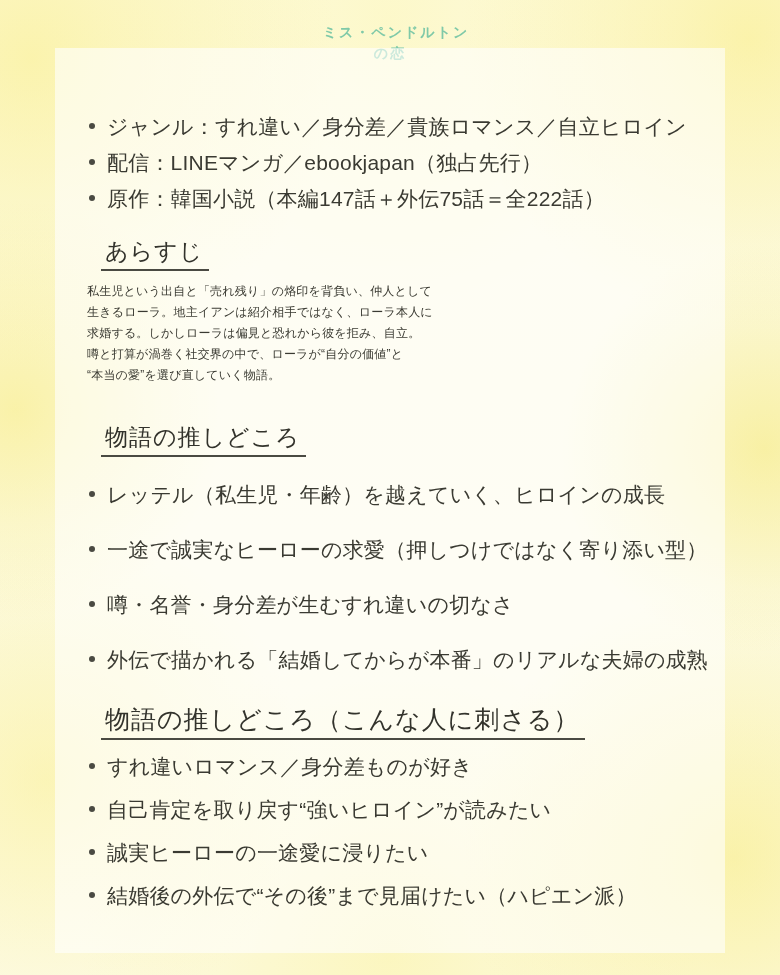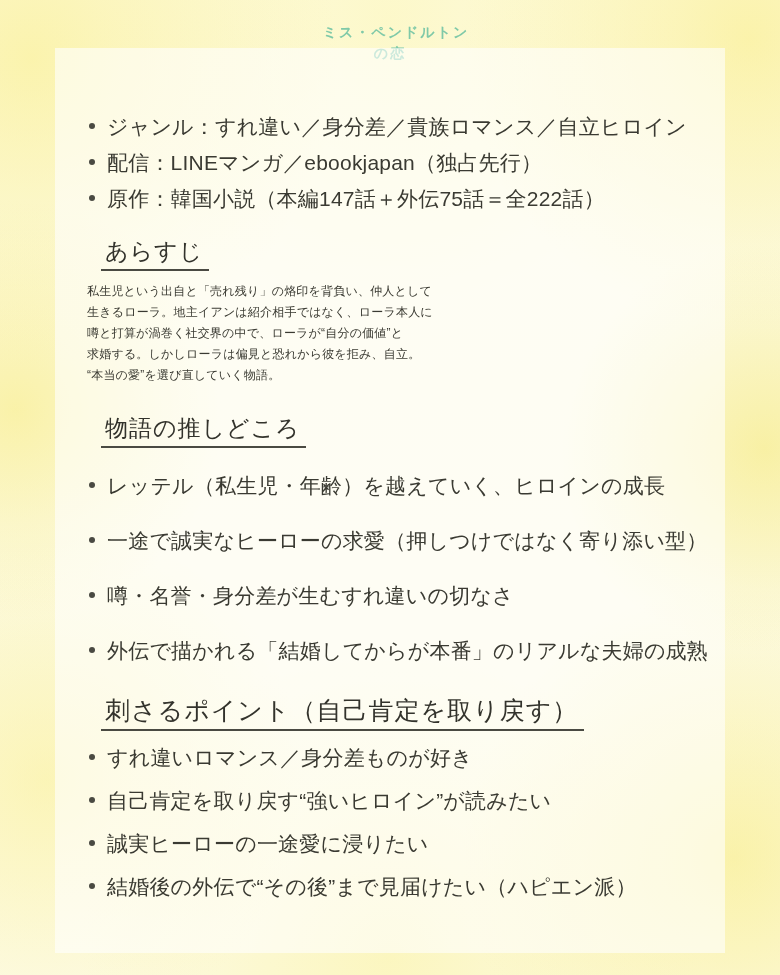--- a/index.html
+++ b/index.html
@@ -98,21 +98,21 @@
   }
   .heading-wrap {
     margin: 20px 0 10px 16px;
   }
   .para {
     font-size: 12px;
     line-height: 1.76;
     margin: 0 0 0 2px;
     letter-spacing: 0.2px;
   }
-  .block-2 .heading-wrap { margin-top: 26px; }
+  .block-2 .heading-wrap { margin-top: 35px; }
   .block-3 .heading-wrap { margin-top: 26px; }
   .block-3 ul.bullets li { margin-bottom: 9px; }
   .block-2 ul.bullets li { margin-bottom: 8px; margin-top: 21px; }
   .big-heading { font-size: 25px; }
 </style>
 </head>
 <body>
 
 <div class="page">
 
@@ -130,40 +130,40 @@
       <li>配信：LINEマンガ／ebookjapan（独占先行）</li>
       <li>原作：韓国小説（本編147話＋外伝75話＝全222話）</li>
     </ul>
 
     <div class="block-1">
       <div class="heading-wrap">
         <span class="section-heading">あらすじ</span>
       </div>
       <p class="para">私生児という出自と「売れ残り」の烙印を背負い、仲人として</p>
       <p class="para">生きるローラ。地主イアンは紹介相手ではなく、ローラ本人に</p>
+      <p class="para">求婚する。しかしローラは偏見と恐れから彼を拒み、自立。</p>
       <p class="para">噂と打算が渦巻く社交界の中で、ローラが“自分の価値”と</p>
-      <p class="para">求婚する。しかしローラは偏見と恐れから彼を拒み、自立。</p>
       <p class="para">“本当の愛”を選び直していく物語。</p>
     </div>
 
     <div class="block-2">
       <div class="heading-wrap">
         <span class="section-heading">物語の推しどころ</span>
       </div>
       <ul class="bullets">
         <li>レッテル（私生児・年齢）を越えていく、ヒロインの成長</li>
         <li>一途で誠実なヒーローの求愛（押しつけではなく寄り添い型）</li>
         <li>噂・名誉・身分差が生むすれ違いの切なさ</li>
         <li>外伝で描かれる「結婚してからが本番」のリアルな夫婦の成熟</li>
       </ul>
     </div>
 
     <div class="block-3">
       <div class="heading-wrap">
-        <span class="section-heading big-heading">刺さるポイント（自己肯定を取り戻す）</span>
+        <span class="section-heading big-heading">物語の推しどころ（こんな人に刺さる）</span>
       </div>
       <ul class="bullets">
         <li>すれ違いロマンス／身分差ものが好き</li>
         <li>自己肯定を取り戻す“強いヒロイン”が読みたい</li>
         <li>誠実ヒーローの一途愛に浸りたい</li>
         <li>結婚後の外伝で“その後”まで見届けたい（ハピエン派）</li>
       </ul>
     </div>
 
   </div>

